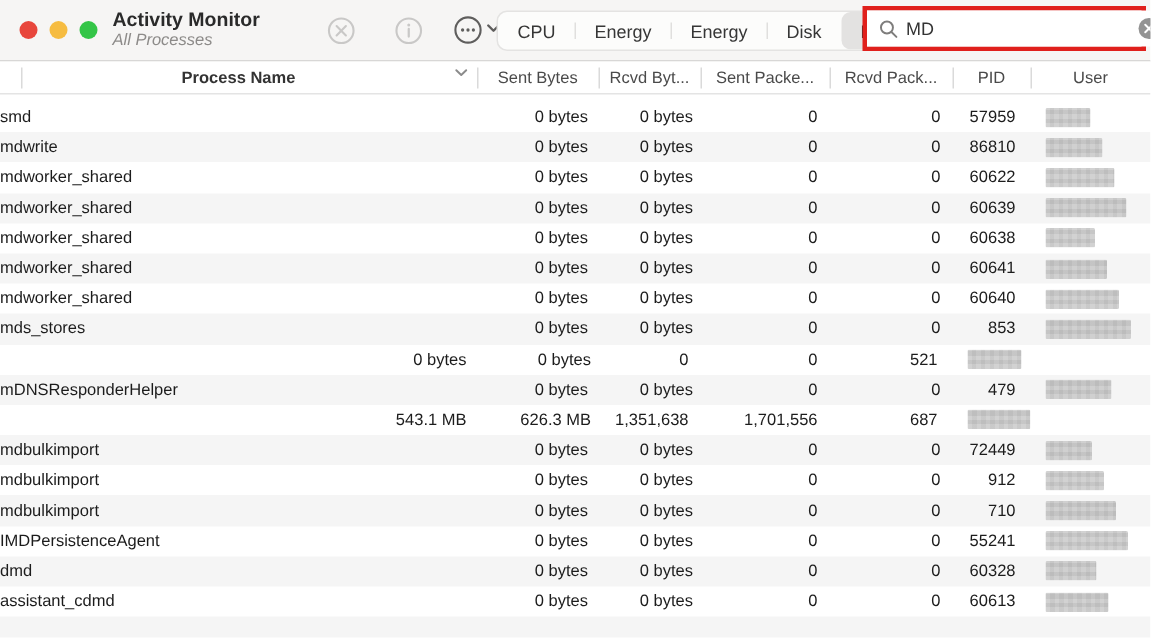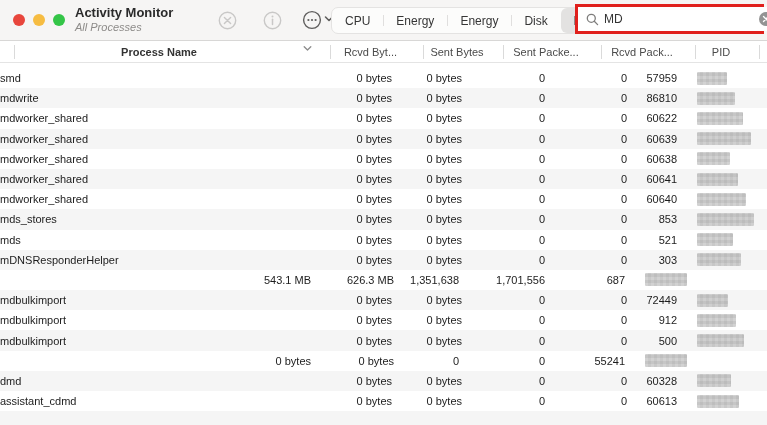--- a/index.html
+++ b/index.html
@@ -77,21 +77,21 @@
   }
 
   
   .grid-cols {
     display:grid;
     grid-template-columns:318px 81px 68px 86px 82px 52px 80px;
   }
   .theader {
     position:absolute; top:41px; left:0; width:767px; height:22px;
     background:#fff; border-bottom:1px solid #e4e4e4;
-    font-size:11px; color:#4a4a4a;gap:12px;
+    font-size:11px; color:#4a4a4a;
   }
   .hcell { position:relative; display:flex; align-items:center; justify-content:center; }
   .hcell + .hcell::before {
     content:""; position:absolute; left:0; top:4px; height:14px;
     width:1px; background:#dadada;
   }
   .hcell.first { font-weight:bold; color:#333; }
   .hcell.first::after {
     content:""; position:absolute; left:14px; top:4px; height:14px;
     width:1px; background:#dadada;
@@ -202,22 +202,22 @@
 
   <div class="theader grid-cols">
     <div class="hcell first">
       <span>Process Name</span>
       <span class="sort-chevron">
         <svg width="9" height="7" viewBox="0 0 9 7">
           <path d="M1.2 1.8 L4.5 5 L7.8 1.8" fill="none" stroke="#8b8b8b" stroke-width="1.3" stroke-linecap="round" stroke-linejoin="round"></path>
         </svg>
       </span>
     </div>
+    <div class="hcell">Sent Bytes</div>
     <div class="hcell">Rcvd Byt...</div>
-    <div class="hcell">Sent Bytes</div>
     <div class="hcell">Sent Packe...</div>
     <div class="hcell">Rcvd Pack...</div>
     <div class="hcell">PID</div>
     <div class="hcell">User</div>
   </div>
 
   <div class="rows" id="rows-host">
       <div class="trow grid-cols">
       <span class="cell name">smd</span>
       <span class="cell num c-sent">0 bytes</span>
@@ -300,37 +300,36 @@
       <span class="cell num c-sent">0 bytes</span>
       <span class="cell num c-rcvd">0 bytes</span>
       <span class="cell num c-sentp">0</span>
       <span class="cell num c-rcvdp">0</span>
       <span class="cell num c-pid">853</span>
       <span class="cell user">
         <span class="redact" style="width: 57px;"></span>
       </span>
     </div>
       <div class="trow grid-cols">
-      <span class="cell name">mds</span>
       <span class="cell num c-sent">0 bytes</span>
       <span class="cell num c-rcvd">0 bytes</span>
       <span class="cell num c-sentp">0</span>
       <span class="cell num c-rcvdp">0</span>
       <span class="cell num c-pid">521</span>
       <span class="cell user">
         <span class="redact" style="width: 36px;"></span>
       </span>
     </div>
       <div class="trow grid-cols">
       <span class="cell name">mDNSResponderHelper</span>
       <span class="cell num c-sent">0 bytes</span>
       <span class="cell num c-rcvd">0 bytes</span>
       <span class="cell num c-sentp">0</span>
       <span class="cell num c-rcvdp">0</span>
-      <span class="cell num c-pid">303</span>
+      <span class="cell num c-pid">479</span>
       <span class="cell user">
         <span class="redact" style="width: 44px;"></span>
       </span>
     </div>
       <div class="trow grid-cols">
       <span class="cell num c-sent">543.1 MB</span>
       <span class="cell num c-rcvd">626.3 MB</span>
       <span class="cell num c-sentp">1,351,638</span>
       <span class="cell num c-rcvdp">1,701,556</span>
       <span class="cell num c-pid">687</span>
@@ -359,26 +358,27 @@
       <span class="cell user">
         <span class="redact" style="width: 39px;"></span>
       </span>
     </div>
       <div class="trow grid-cols">
       <span class="cell name">mdbulkimport</span>
       <span class="cell num c-sent">0 bytes</span>
       <span class="cell num c-rcvd">0 bytes</span>
       <span class="cell num c-sentp">0</span>
       <span class="cell num c-rcvdp">0</span>
-      <span class="cell num c-pid">500</span>
+      <span class="cell num c-pid">710</span>
       <span class="cell user">
         <span class="redact" style="width: 47px;"></span>
       </span>
     </div>
       <div class="trow grid-cols">
+      <span class="cell name">IMDPersistenceAgent</span>
       <span class="cell num c-sent">0 bytes</span>
       <span class="cell num c-rcvd">0 bytes</span>
       <span class="cell num c-sentp">0</span>
       <span class="cell num c-rcvdp">0</span>
       <span class="cell num c-pid">55241</span>
       <span class="cell user">
         <span class="redact" style="width: 55px;"></span>
       </span>
     </div>
       <div class="trow grid-cols">

